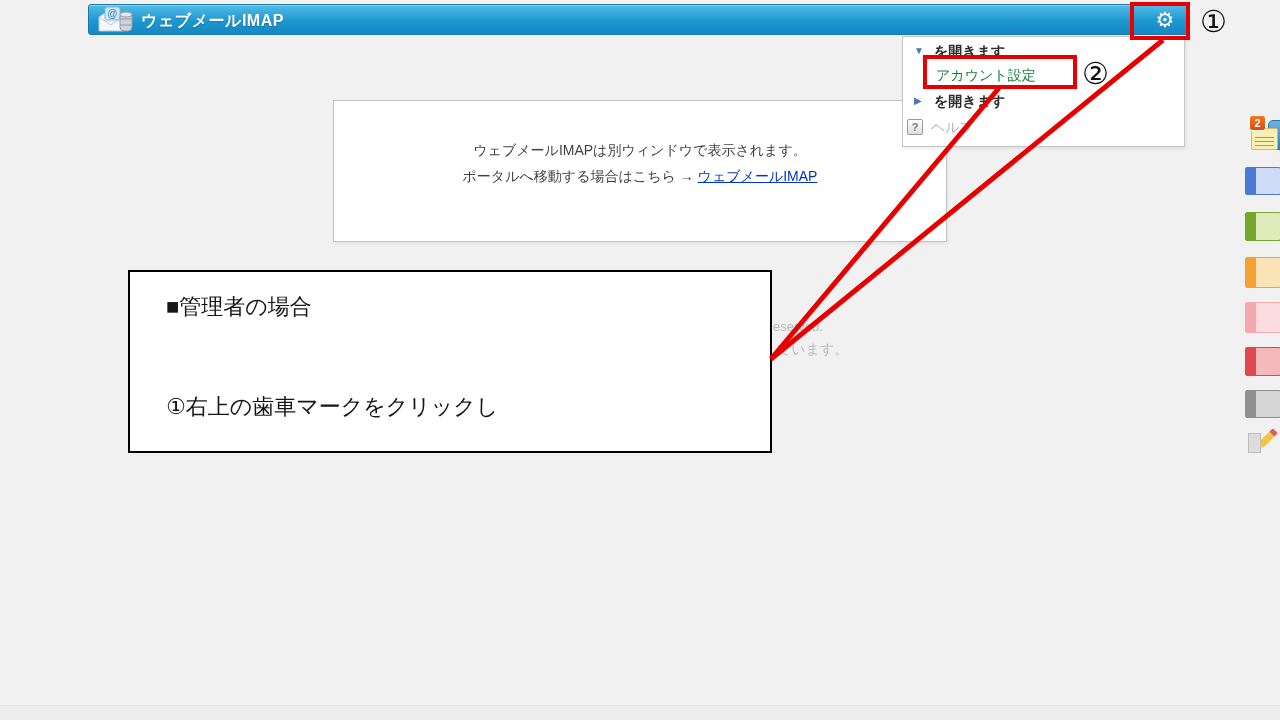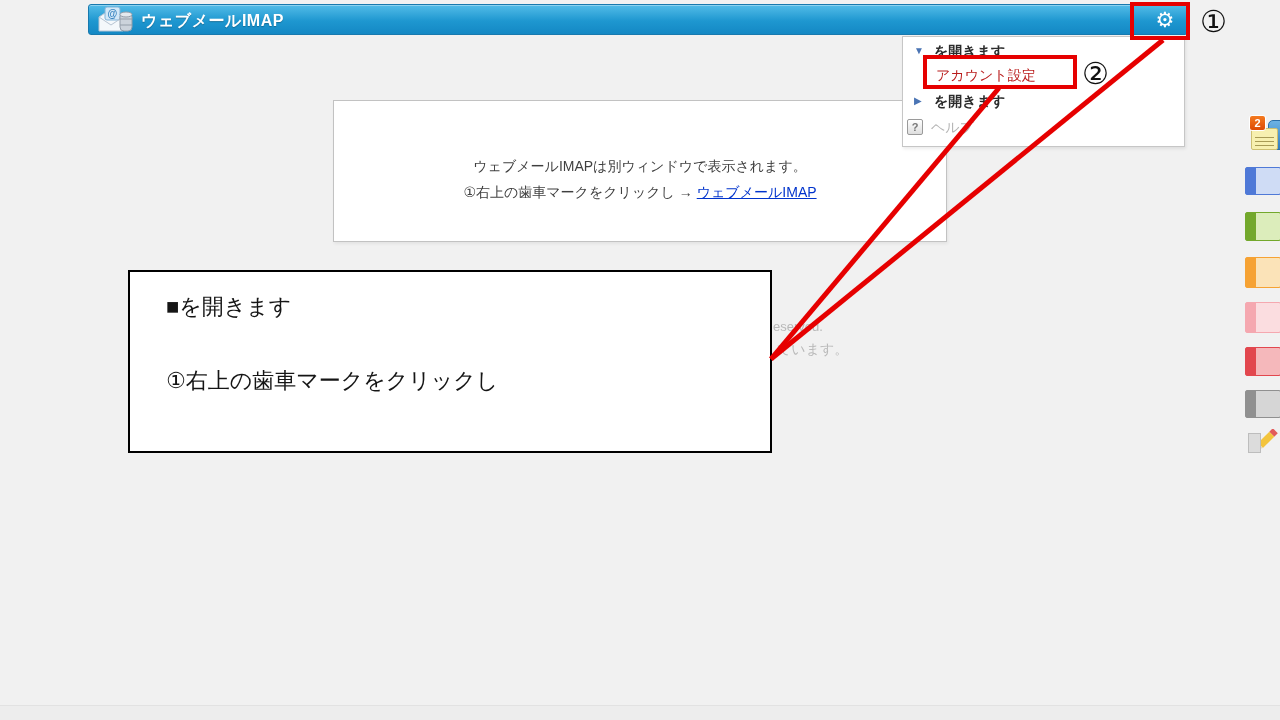--- a/index.html
+++ b/index.html
@@ -34,52 +34,52 @@
   .menu-panel {
     position:absolute; left:902px; top:36px; width:283px; height:111px;
     background:#ffffff; border:1px solid #c6c6c6;
     box-shadow:1px 2px 3px rgba(0,0,0,.08);
     z-index:10; font-size:14px;
   }
   .menu-row { position:absolute; left:0; width:100%; height:24px; line-height:24px; cursor:pointer; }
   .menu-row .tri { position:absolute; left:11px; top:0; font-size:10px; color:#4a74b4; }
   .menu-row .lbl { position:absolute; left:31px; top:0; white-space:nowrap; }
   .row-group .lbl { color:#2b2b2b; font-weight:bold; }
-  .row-link .lbl { left:33px; color:#b91c1c; }
+  .row-link .lbl { left:33px; color:#15803d; }
   .row-help .lbl { left:28px; color:#b4b4b4; }
   .help-box {
     position:absolute; left:4px; top:4px; width:16px; height:16px;
     background:linear-gradient(#ffffff,#dedede); border:1px solid #9a9a9a;
     border-radius:2px; color:#777; font-size:11px; font-weight:bold;
     line-height:15px; text-align:center;
   }
 
   
   .message-box {
     position:absolute; left:333px; top:100px; width:614px; height:142px;
     background:#ffffff; border:1px solid #c2c2c2;
     box-shadow:1px 2px 3px rgba(0,0,0,.06);
-    z-index:5; text-align:center; padding-top:52px;
+    z-index:5; text-align:center; padding-top:36px;
     font-size:14px; line-height:26px; color:#3f3f3f;
   }
   .message-box a { color:#0033cc; text-decoration:underline; cursor:pointer; }
 
   
   .bg-frag { position:absolute; color:#b9b9b9; z-index:3; white-space:nowrap; }
   .bg-frag1 { left:773px; top:319px; font-size:13px; }
   .bg-frag2 { left:777px; top:341px; font-size:14px; }
 
   
   .callout-box {
     position:absolute; left:128px; top:270px; width:644px; height:183px;
     background:#ffffff; border:2px solid #000000;
     z-index:20; padding:20px 0 0 36px;
     font-size:22px; color:#151515; line-height:30px;
   }
-  .callout-step1 { margin-top:40px; line-height:38px; }
+  .callout-step1 { margin-top:66px; line-height:38px; }
   .callout-step2 { line-height:38px; }
 
   
   .red-lines { position:absolute; left:0; top:0; z-index:40; pointer-events:none; }
   .red-box { position:absolute; border:4px solid #e60000; z-index:41; pointer-events:none; }
   .red-box-gear { left:1130px; top:2px; width:60px; height:38px; }
   .red-box-account { left:923px; top:55px; width:154px; height:34px; }
   .circ-num { position:absolute; z-index:42; font-size:30px; color:#111; }
   .circ-1 { left:1200px; top:4px; }
   .circ-2 { left:1082px; top:56px; }
@@ -155,29 +155,29 @@
   </div>
   <div class="menu-row row-help" style="top:78px;">
     <span class="help-box">?</span>
     <span class="lbl">ヘルプ</span>
   </div>
 </div>
 
 <div class="message-box">
   <div>ウェブメールIMAPは別ウィンドウで表示されます。</div>
   <div>
-    <span>①右上の歯車マークをクリックし → </span><a>ウェブメールIMAP</a>
+    <span>ポータルへ移動する場合はこちら → </span><a>ウェブメールIMAP</a>
   </div>
 </div>
 
 <div class="bg-frag bg-frag1">eserved.</div>
 <div class="bg-frag bg-frag2">ています。</div>
 
 <div class="callout-box">
-  <div>■を開きます</div>
+  <div>■管理者の場合</div>
   <div class="callout-step1">①右上の歯車マークをクリックし</div>
 </div>
 
 <svg class="red-lines" width="1280" height="720">
   <line x1="999" y1="88" x2="771" y2="359" stroke="#e60000" stroke-width="5"></line>
   <line x1="1163" y1="40" x2="771" y2="359" stroke="#e60000" stroke-width="5"></line>
 </svg>
 <div class="red-box red-box-gear"></div>
 <div class="red-box red-box-account"></div>
 <div class="circ-num circ-1">①</div>

